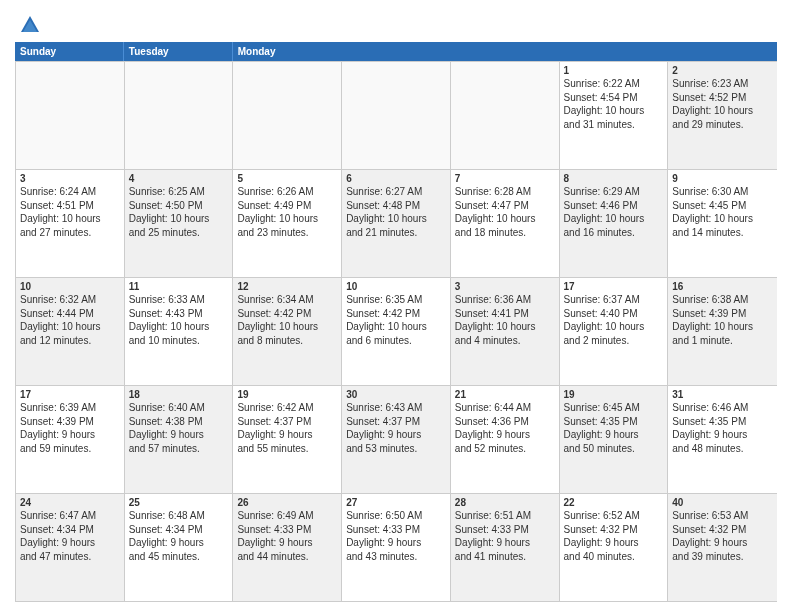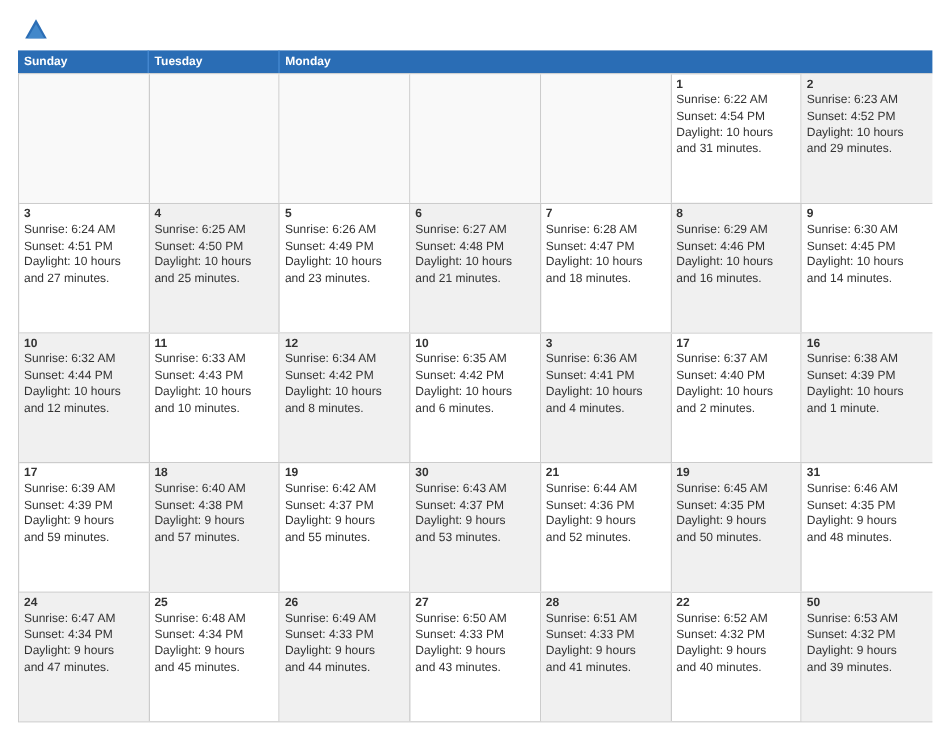--- a/index.html
+++ b/index.html
@@ -267,19 +267,19 @@
           </div>
           <div class="cal-cell shaded">
             <span class="day-number">28</span>
             <div class="cell-text">Sunrise: 6:51 AM<br>Sunset: 4:33 PM<br>Daylight: 9 hours<br>and 41 minutes.</div>
           </div>
           <div class="cal-cell">
             <span class="day-number">22</span>
             <div class="cell-text">Sunrise: 6:52 AM<br>Sunset: 4:32 PM<br>Daylight: 9 hours<br>and 40 minutes.</div>
           </div>
           <div class="cal-cell shaded">
-            <span class="day-number">50</span>
+            <span class="day-number">40</span>
             <div class="cell-text">Sunrise: 6:53 AM<br>Sunset: 4:32 PM<br>Daylight: 9 hours<br>and 39 minutes.</div>
           </div>
         </div>
       </div>
   </div>
 </div>
 
 </body></html>

